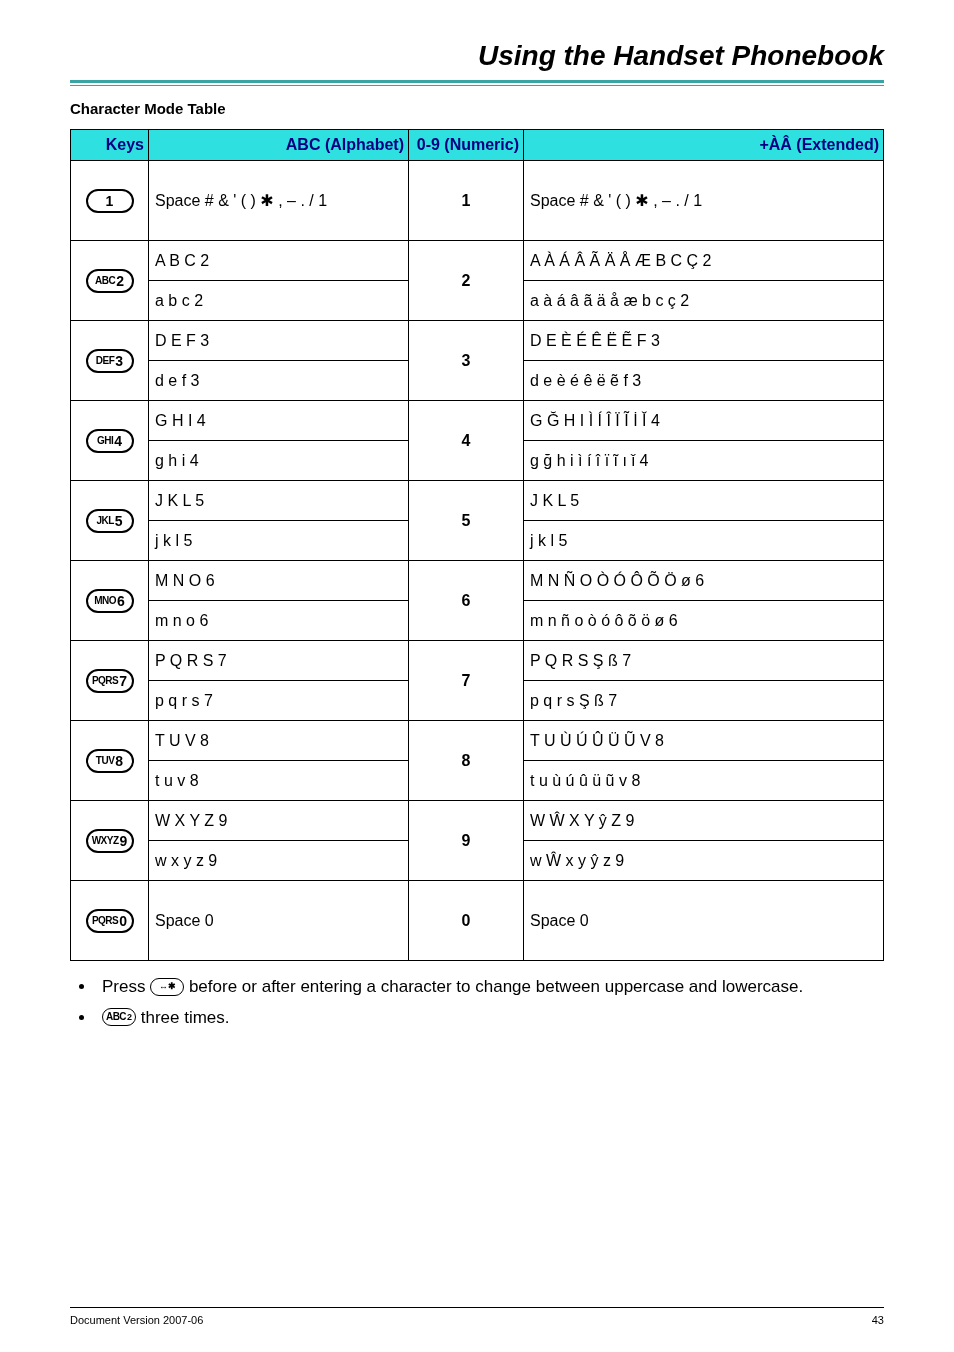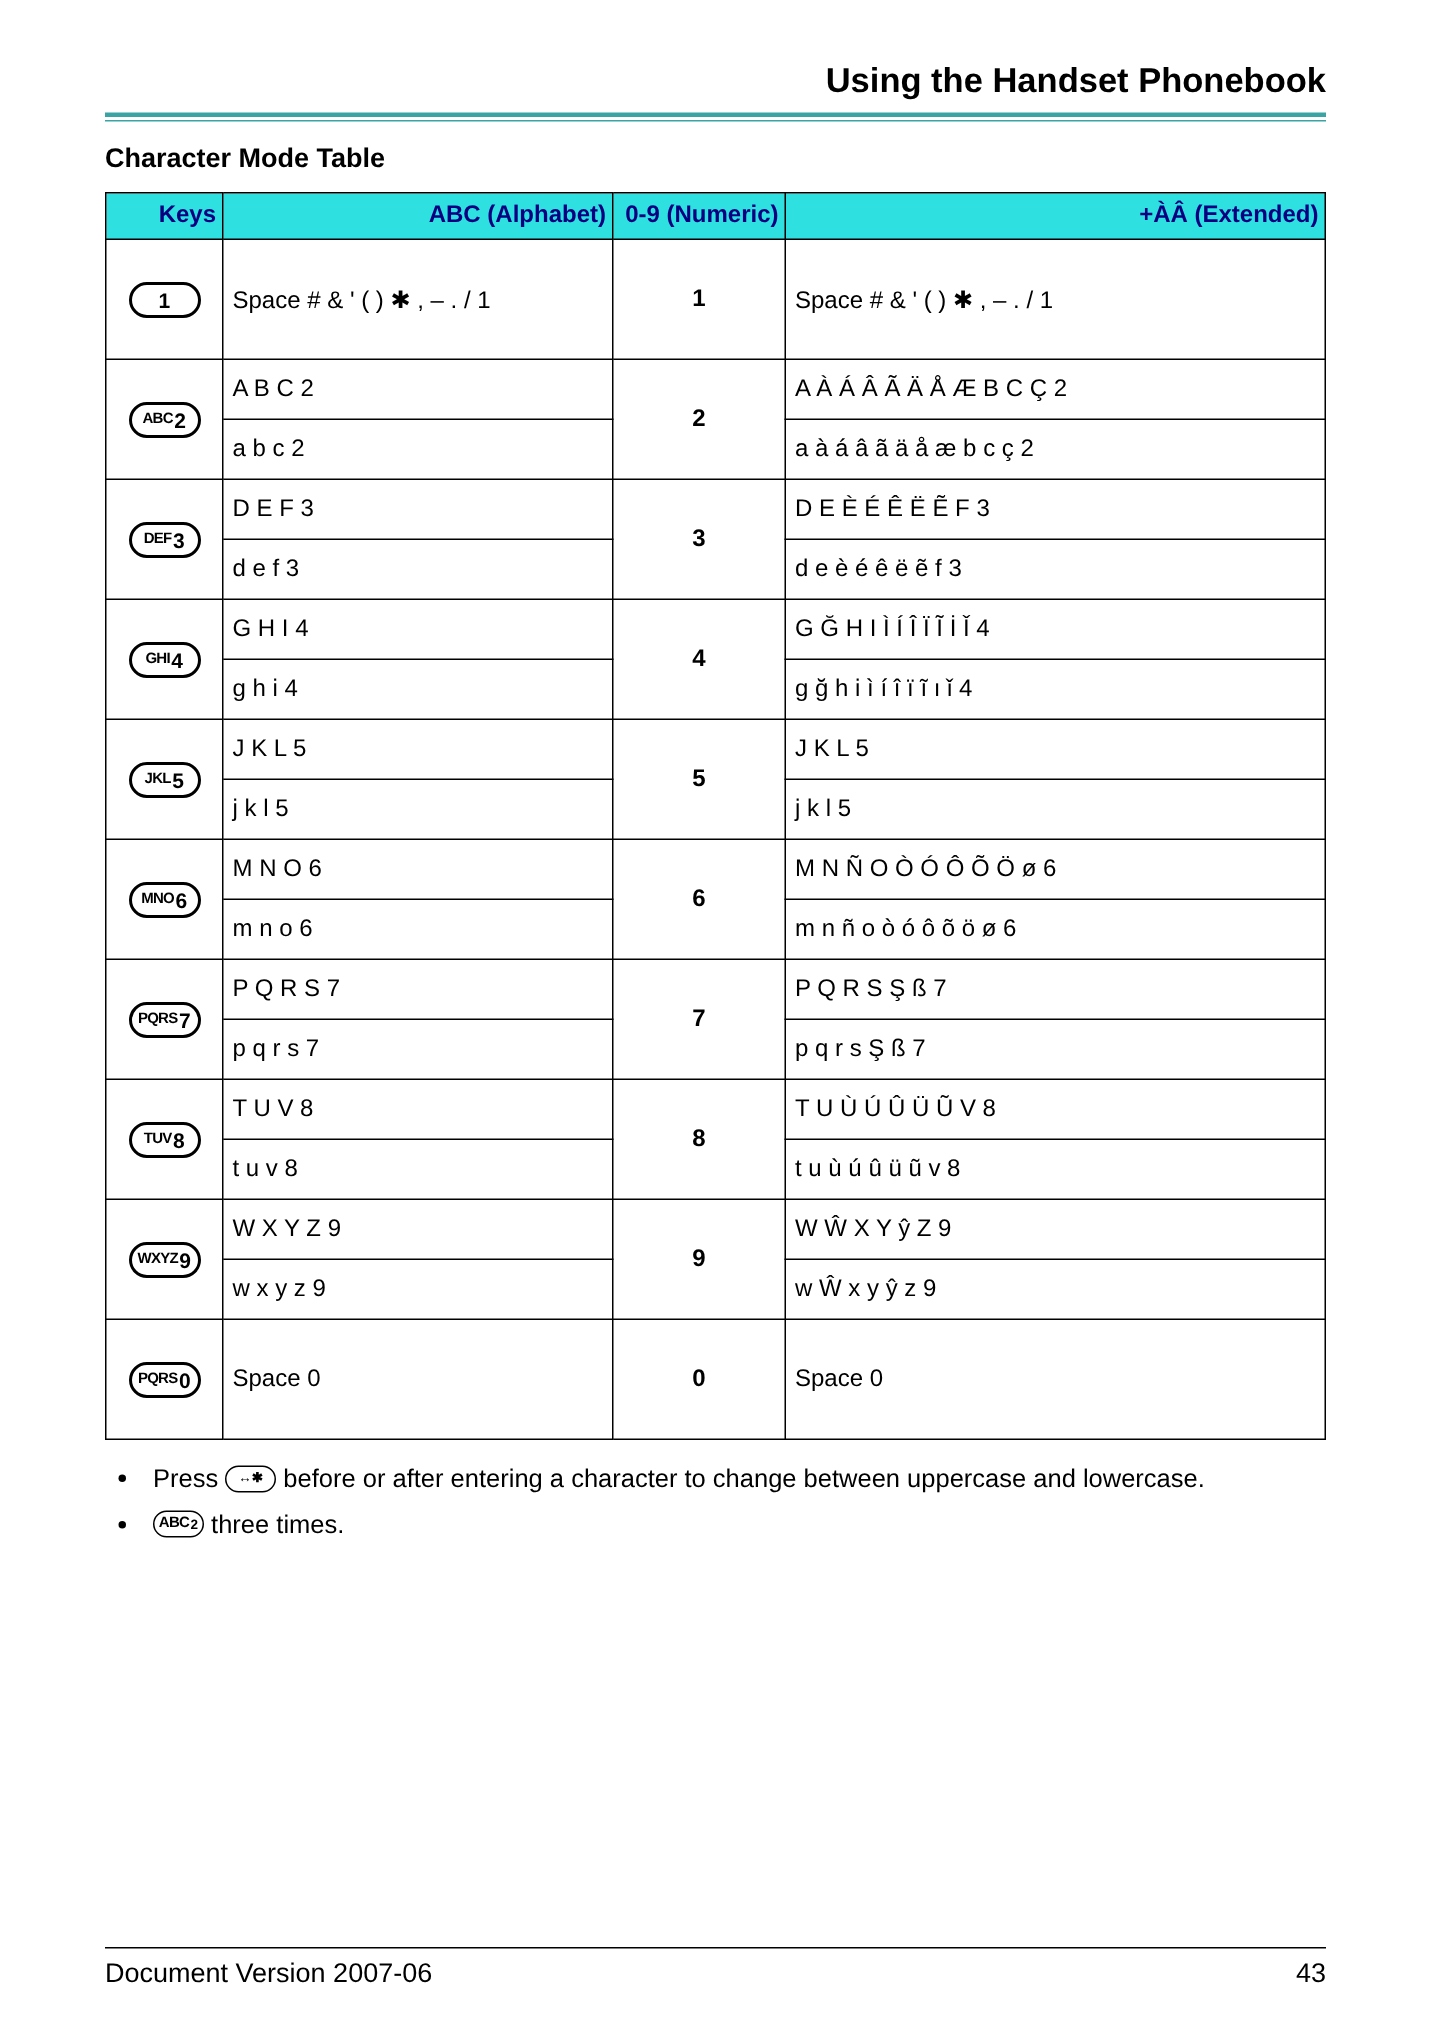--- a/index.html
+++ b/index.html
@@ -7,33 +7,34 @@
     margin: 0; 
     padding: 40px 70px 30px 70px; 
     font-family: Arial, Helvetica, sans-serif; 
     color: #000;
     width: 954px;
     height: 1352px;
     position: relative;
   }
   .page-header {
     text-align: right;
+    font-style: italic;
     font-weight: bold;
-    font-size: 23px;
+    font-size: 28px;
     padding-bottom: 8px;
   }
   .header-rule {
     border: none;
     border-top: 3px solid #3aa3a3;
     border-bottom: 1px solid #3aa3a3;
     height: 6px;
     margin: 0 0 14px 0;
   }
   .section-title {
-    font-size: 18px;
+    font-size: 15px;
     font-weight: bold;
     margin: 0 0 12px 0;
   }
   table.char-table {
     border-collapse: collapse;
     width: 100%;
     table-layout: fixed;
   }
   table.char-table th, table.char-table td {
     border: 1px solid #000;
@@ -73,21 +74,21 @@
     position: relative; top: -1px;
   }
   ul.notes {
     margin: 14px 0 0 0; padding-left: 26px;
     font-size: 17px; line-height: 1.45;
   }
   ul.notes li { margin-bottom: 6px; padding-left: 6px;}
   .footer {
     position: absolute; bottom: 26px; left: 70px; right: 70px;
     border-top: 1px solid #000; padding-top: 6px;
-    font-size: 18px; color: #000;
+    font-size: 11px; color: #000;
     display: flex; justify-content: space-between;
   }
 </style>
 </head>
 <body>
 
 <div class="page-header">Using the Handset Phonebook</div>
 <hr class="header-rule">
 
 <div class="section-title">Character Mode Table</div>

